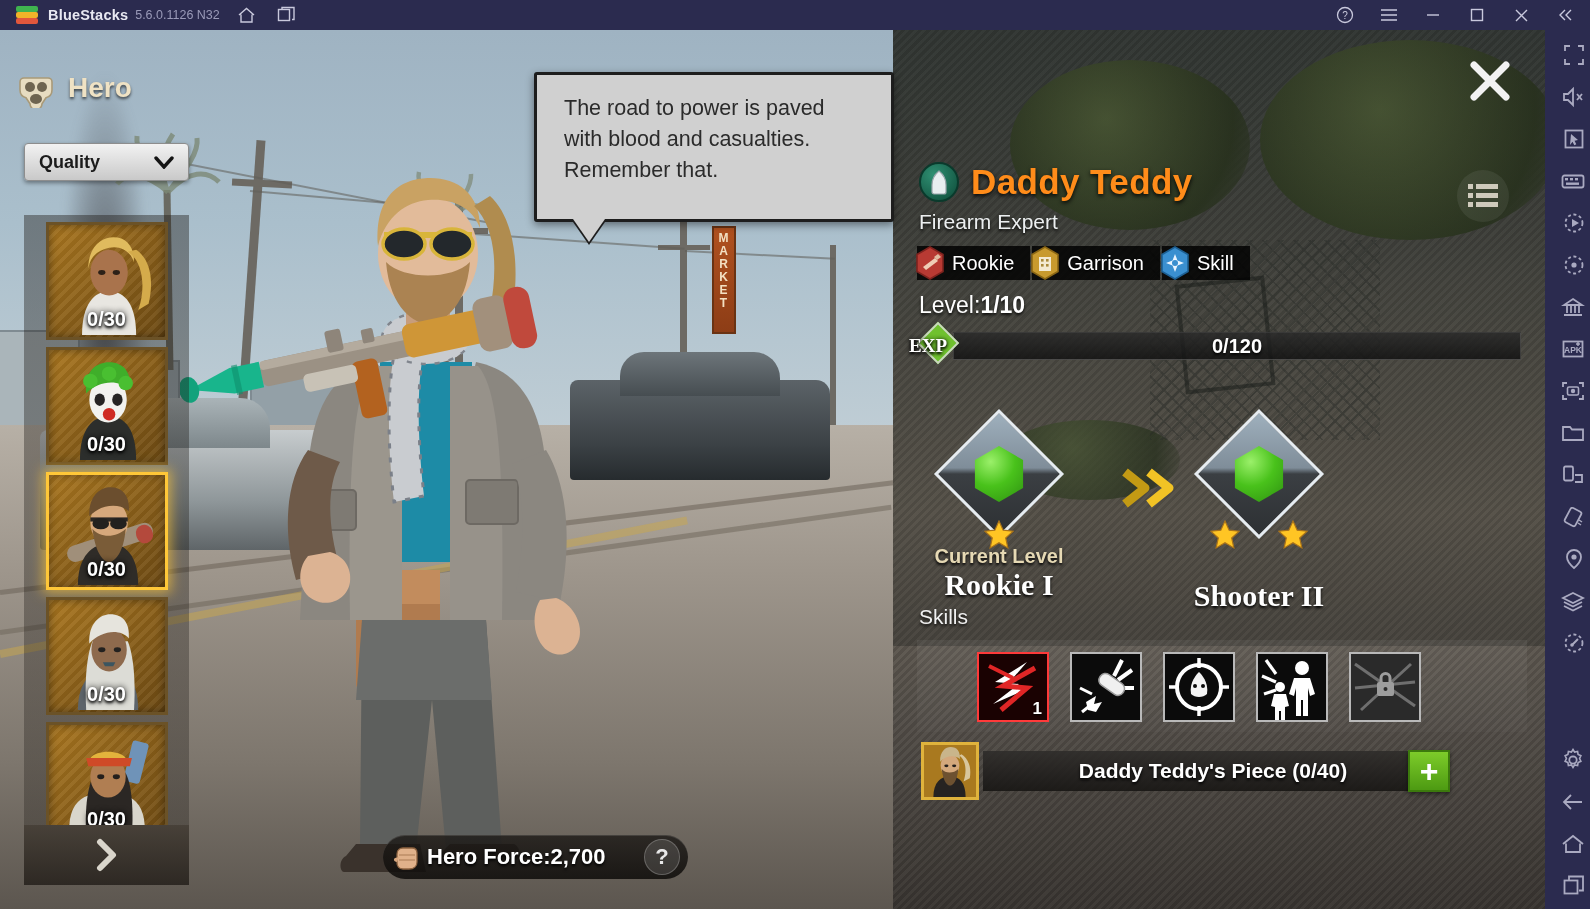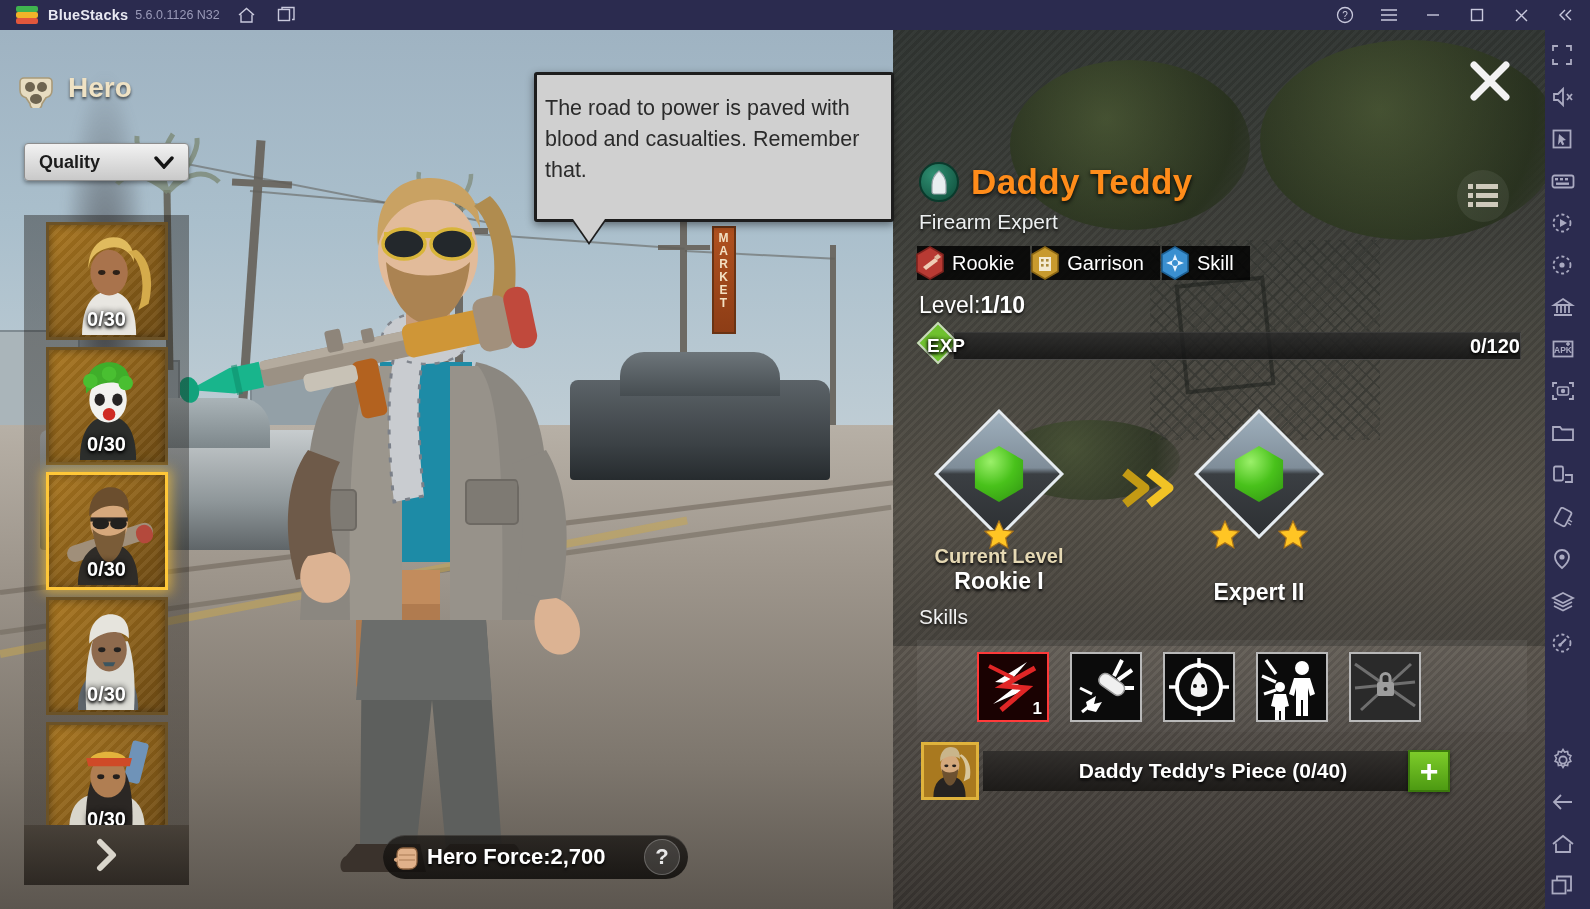--- a/index.html
+++ b/index.html
@@ -19,21 +19,21 @@
   .tb-icon { width:26px; height:22px; margin-left:14px; position:relative; cursor:pointer;
      display:flex; align-items:center; justify-content:center; }
   .tb-icon svg { display:block; }
   #tb-right { margin-left:auto; display:flex; align-items:center; padding-right:12px; }
   #tb-right .tb-icon { margin-left:18px; }
 
   
   #sidebar { position:absolute; right:0; top:30px; width:45px; height:879px;
     background:#2b2b4f; display:flex; flex-direction:column; align-items:center; }
   .sb-icon { width:34px; height:34px; margin-top:8px; display:flex; align-items:center;
-    justify-content:flex-start; cursor:pointer; opacity:.82; }
+    justify-content:flex-end; cursor:pointer; opacity:.82; }
   #sb-bottom { margin-top:auto; padding-bottom:6px; display:flex; flex-direction:column; align-items:center; }
 
   
   #game { position:absolute; left:0; top:30px; width:1545px; height:879px; overflow:hidden;
     background:#8fa3b0; }
 
   
   #bg-sky { position:absolute; left:0; top:0; width:1545px; height:430px;
     background:linear-gradient(#9fb3c2 0%, #aabfcc 45%, #c2cfd6 100%); }
   #bg-ground { position:absolute; left:0; top:395px; width:1545px; height:484px;
@@ -85,21 +85,21 @@
     background:repeating-linear-gradient(135deg, rgba(255,255,255,.05) 0 4px, rgba(0,0,0,.05) 4px 8px); }
   .hero-card .cnt { position:absolute; left:0; right:0; bottom:6px; text-align:center;
     color:#fff; font-size:20px; font-weight:bold; text-shadow:0 2px 3px #000, 0 0 6px #000; z-index:3; }
   .hc-face { position:absolute; inset:6px; z-index:2; }
   #list-next { position:absolute; left:24px; top:795px; width:165px; height:60px;
     background:linear-gradient(180deg, rgba(65,58,50,.85), rgba(40,35,30,.9));
     display:flex; align-items:center; justify-content:center; cursor:pointer; }
 
   
   #bubble { position:absolute; left:534px; top:42px; width:360px; height:150px;
-    background:#d0d0d0; border:3px solid #1d1d1d; border-radius:3px; padding:18px 8px;
+    background:#d0d0d0; border:3px solid #1d1d1d; border-radius:3px; padding:18px 27px;
     box-shadow:0 3px 8px rgba(0,0,0,.45); }
   #bubble p { color:#2b2b2b; font-size:21.5px; line-height:31px; }
   #bubble .tail { position:absolute; left:36px; bottom:-23px; width:0; height:0;
     border-left:16px solid transparent; border-right:16px solid transparent;
     border-top:23px solid #d0d0d0; filter:drop-shadow(0 3px 0 #1d1d1d); }
 
   
   #hero-force { position:absolute; left:383px; top:805px; width:305px; height:44px;
     background:linear-gradient(180deg, rgba(28,25,22,.80), rgba(14,12,10,.86));
     border-radius:22px; display:flex; align-items:center; padding:0 8px;
@@ -135,24 +135,24 @@
   .tag .hex { width:30px; height:34px; margin-right:7px; margin-left:-2px; flex:none; }
   .tag span { color:#fff; font-size:20px; text-shadow:0 1px 2px #000; }
 
   #level-line { position:absolute; left:26px; top:262px; color:#fff; font-size:23px;
     text-shadow:0 2px 3px rgba(0,0,0,.85); }
   #level-line b { font-weight:bold; }
   #exp-row { position:absolute; left:28px; top:300px; width:600px; height:32px; }
   #exp-bar { position:absolute; left:32px; top:2px; width:568px; height:28px;
     background:linear-gradient(180deg, rgba(40,40,40,.80), rgba(18,18,18,.85));
     border:1px solid rgba(255,255,255,.14); }
-  #exp-bar .exp-val { position:absolute; left:0; right:0; top:2px; text-align:right;
+  #exp-bar .exp-val { position:absolute; left:0; right:0; top:2px; text-align:center;
     color:#fff; font-size:20px; font-weight:bold; text-shadow:0 2px 3px #000; }
   #exp-badge { position:absolute; left:-12px; top:-4px; width:56px; height:40px;
-    display:flex; align-items:center; justify-content:flex-end; }
+    display:flex; align-items:center; justify-content:flex-start;font-family:Liberation Serif, serif; }
   #exp-badge .dia { position:absolute; left:14px; top:2px; width:30px; height:30px;
     background:#6fc12e; transform:rotate(45deg); border:2px solid #c9d7be; }
   #exp-badge .txt { position:relative; color:#fff; font-size:19px; font-weight:bold;
     text-shadow:0 2px 3px #000, 0 0 4px #000; z-index:2; }
 
   
   #rank-row { position:absolute; left:26px; top:390px; width:500px; height:180px; }
   .rank-block { position:absolute; width:160px; text-align:center; }
   .rank-emb { position:relative; width:120px; height:125px; margin:0 auto; }
   .dia-out { position:absolute; left:14px; top:8px; width:92px; height:92px;
@@ -160,21 +160,21 @@
     background:linear-gradient(135deg,#9fb0bd 0%,#7f8d99 45%,#3b3f43 50%,#2d3033 100%);
     border:3px solid #e6ecf1; }
   .gem { position:absolute; left:32px; top:26px; width:56px; height:56px;
     background:radial-gradient(circle at 35% 28%, #9bf06a, #49c21b 45%, #2c8c10 100%);
     clip-path:polygon(50% 0%, 93% 25%, 93% 75%, 50% 100%, 7% 75%, 7% 25%);
     box-shadow:0 0 6px rgba(120,255,80,.45); }
   .stars { position:absolute; left:0; right:0; bottom:-4px; display:flex;
     justify-content:center; gap:38px; }
   .rank-lbl-cur { color:#e6d9b4; font-size:20px; font-weight:bold;
     text-shadow:0 2px 3px #000; }
-  .rank-lbl { color:#ffffff; font-size:23px; font-weight:bold; text-shadow:0 2px 3px #000; }
+  .rank-lbl { color:#ffffff; font-size:30px; font-weight:bold; text-shadow:0 2px 3px #000;font-family:Liberation Serif, serif; }
   #arrows { position:absolute; left:200px; top:48px; display:flex; gap:-4px; }
 
   
   #skills-lbl { position:absolute; left:26px; top:575px; color:#f0f0f0; font-size:21px;
     text-shadow:0 2px 3px rgba(0,0,0,.85); }
   #skills-strip { position:absolute; left:24px; top:610px; width:610px; height:92px;
     background:linear-gradient(180deg, rgba(255,255,255,.06), rgba(255,255,255,.02)); }
   #skills-row { position:absolute; left:84px; top:622px; display:flex; gap:21px; }
   .skill { width:72px; height:70px; border:2px solid #b9b9b9; position:relative;
     background:radial-gradient(circle at 50% 45%, #2a2a2a, #080808 75%); cursor:pointer;
@@ -609,21 +609,21 @@
             <div class="gem"></div>
           <div class="stars">
             <svg width="30" height="29" viewBox="0 0 30 29">
                 <path d="M15 1 l4.2 9.2 l10 1 l-7.5 6.8 l2.2 9.9 L15 22.8 L6.1 27.9 l2.2 -9.9 L.8 11.2 l10 -1 z" fill="#ffc524" stroke="#a9731a" stroke-width="1.2"></path>
               </svg>
             <svg width="30" height="29" viewBox="0 0 30 29">
                 <path d="M15 1 l4.2 9.2 l10 1 l-7.5 6.8 l2.2 9.9 L15 22.8 L6.1 27.9 l2.2 -9.9 L.8 11.2 l10 -1 z" fill="#ffc524" stroke="#a9731a" stroke-width="1.2"></path>
               </svg>
           </div>
         </div>
-        <div class="rank-lbl" style="margin-top:34px;">Expert II</div>
+        <div class="rank-lbl" style="margin-top:34px;">Shooter II</div>
       </div>
     </div>
 
     <div id="skills-lbl">Skills</div>
     <div id="skills-strip"></div>
     <div id="skills-row">
       <div class="skill active">
         <svg width="68" height="66" viewBox="0 0 68 66">
           <rect width="68" height="66" fill="#1a0202"></rect>
           <path d="M48 8 L16 28 L40 30 L14 50 L50 34 L28 31 z" fill="#fff"></path>

